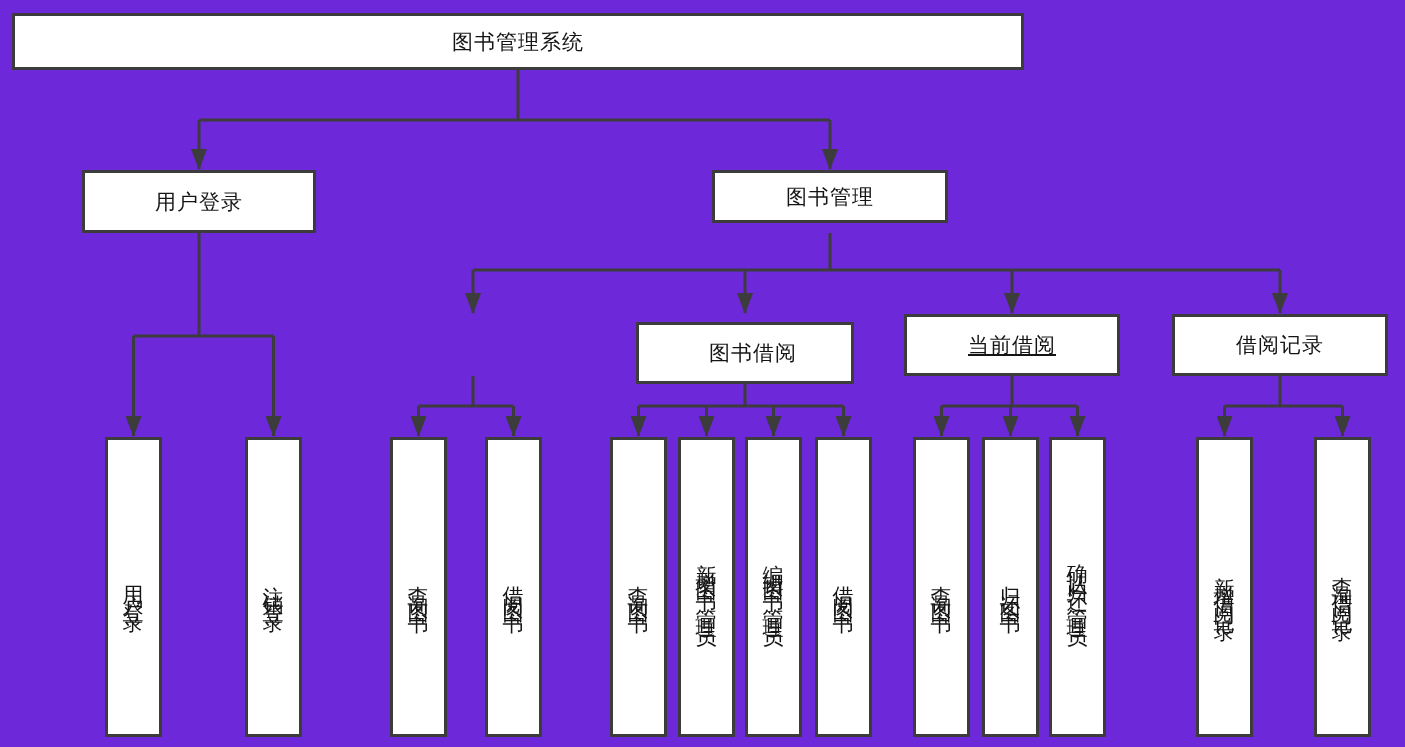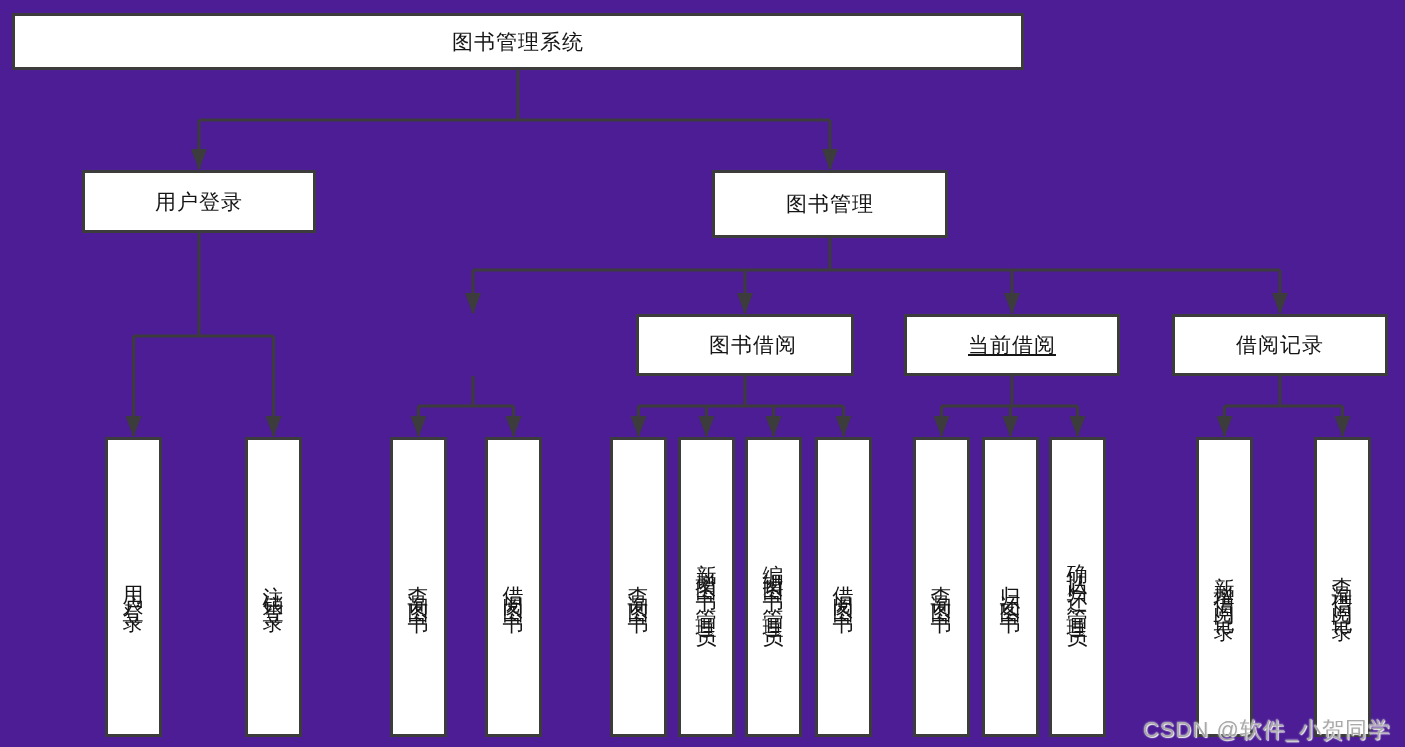--- a/index.html
+++ b/index.html
@@ -1,17 +1,17 @@
 <!DOCTYPE html>
 <html><head>
 <meta charset="utf-8">
 <style>
   html,body{margin:0;padding:0;background:#ffffff;}
   body{font-family:"Liberation Sans","DejaVu Sans",sans-serif;}
-  .canvas{position:relative;width:1405px;height:747px;background:#4c1d95;overflow:hidden;}
+  .canvas{position:relative;width:1405px;height:747px;background:#6d28d9;overflow:hidden;}
   .connectors{position:absolute;left:0;top:0;width:1405px;height:747px;z-index:1;}
   .hnode,.vnode{
     position:absolute;box-sizing:border-box;background:#ffffff;
     border:3px solid #3c3c3c;display:flex;align-items:center;justify-content:center;
     z-index:2;color:#151515;
   }
   .hnode span{font-size:21px;letter-spacing:1px;white-space:nowrap;}
   .vnode span{
     writing-mode:vertical-rl;text-orientation:mixed;
     font-size:21px;letter-spacing:9px;white-space:nowrap;line-height:1;
@@ -70,25 +70,25 @@
     </g>
   </svg>
 
   <div class="hnode" style="left:12px;top:13px;width:1012px;height:57px;">
     <span>图书管理系统</span>
   </div>
 
   <div class="hnode" style="left:82px;top:170px;width:234px;height:63px;">
     <span>用户登录</span>
   </div>
-  <div class="hnode" style="left:712px;top:170px;width:236px;height:68px;">
+  <div class="hnode" style="left:712px;top:170px;width:236px;height:53px;">
     <span>图书管理</span>
   </div>
 
-  <div class="hnode" style="left:636px;top:314px;width:218px;height:62px;padding-left:16px;">
+  <div class="hnode" style="left:636px;top:322px;width:218px;height:62px;padding-left:16px;">
     <span>图书借阅</span>
   </div>
   <div class="hnode" style="left:904px;top:314px;width:216px;height:62px;text-decoration:underline;">
     <span>当前借阅</span>
   </div>
   <div class="hnode" style="left:1172px;top:314px;width:216px;height:62px;">
     <span>借阅记录</span>
   </div>
 
   <div class="vnode" style="left:105px;top:437px;width:57px;height:300px;">
@@ -128,15 +128,14 @@
     <span>确认归还（管理员）</span>
   </div>
 
   <div class="vnode" style="left:1196px;top:437px;width:57px;height:300px;">
     <span>新增借阅记录</span>
   </div>
   <div class="vnode" style="left:1314px;top:437px;width:57px;height:300px;">
     <span>查询借阅记录</span>
   </div>
 
-  <div class="watermark" style="right:14px;top:715px;">CSDN @软件_小贺同学</div>
 
 </div>
 
 </body></html>

